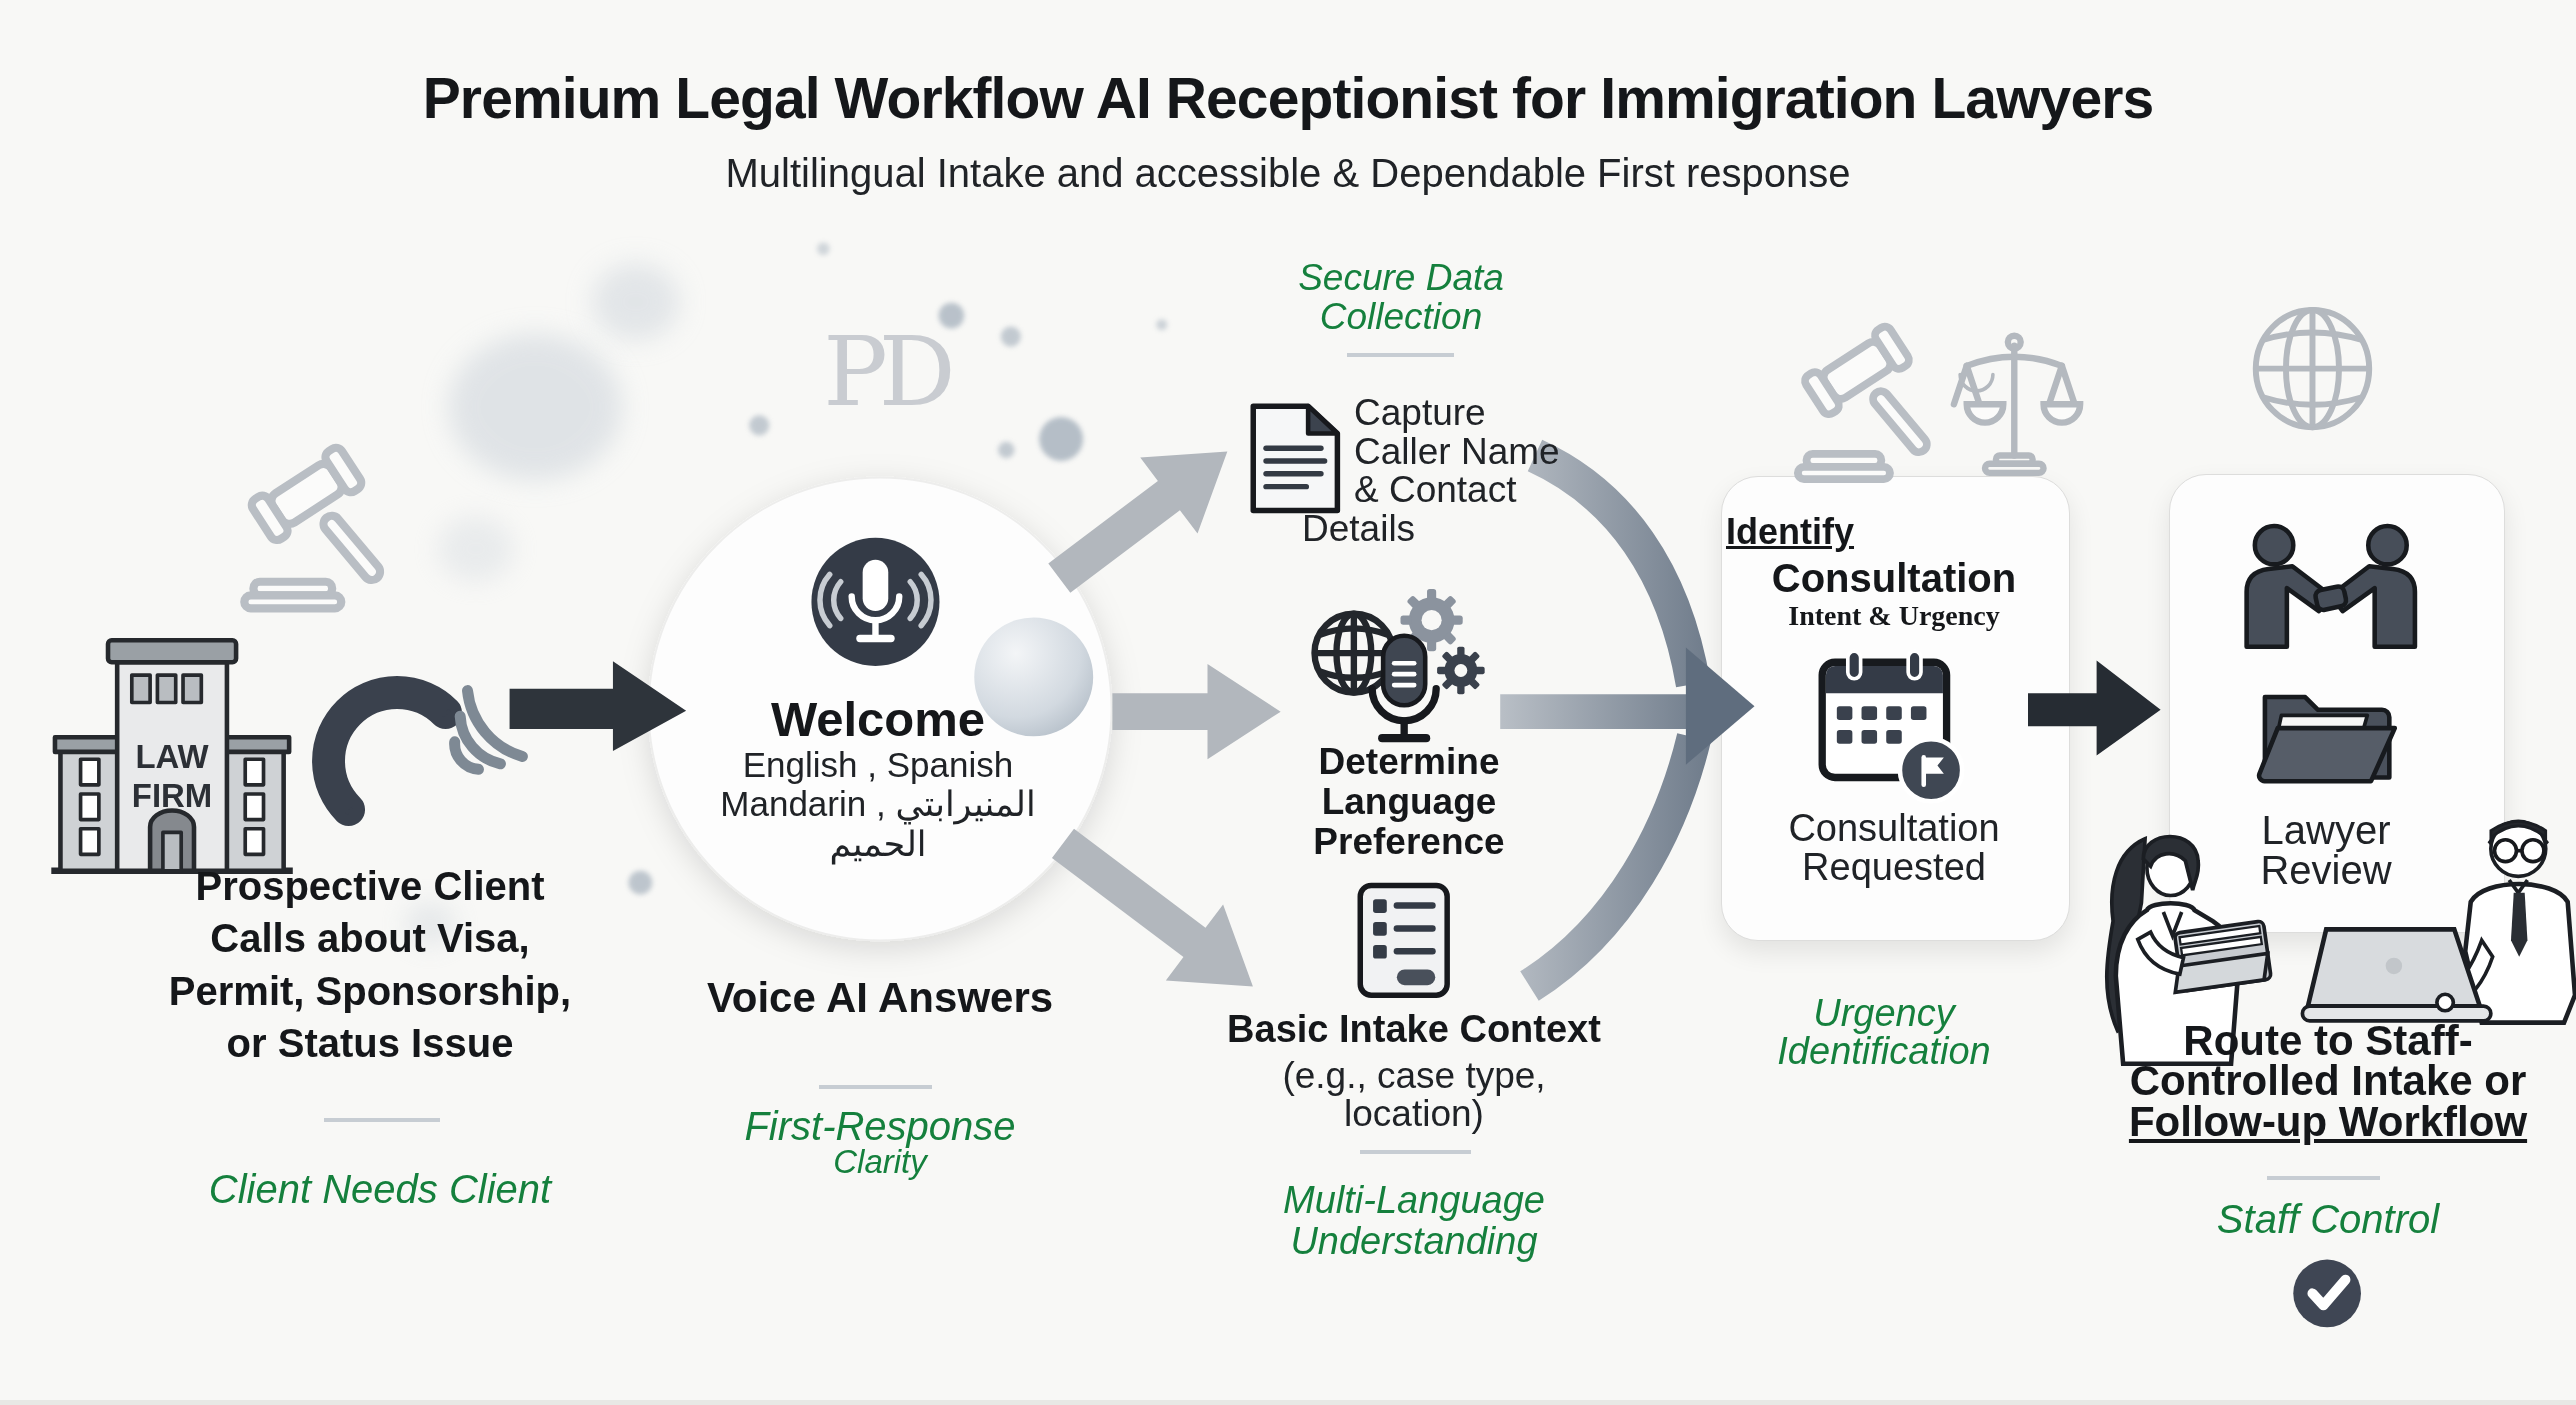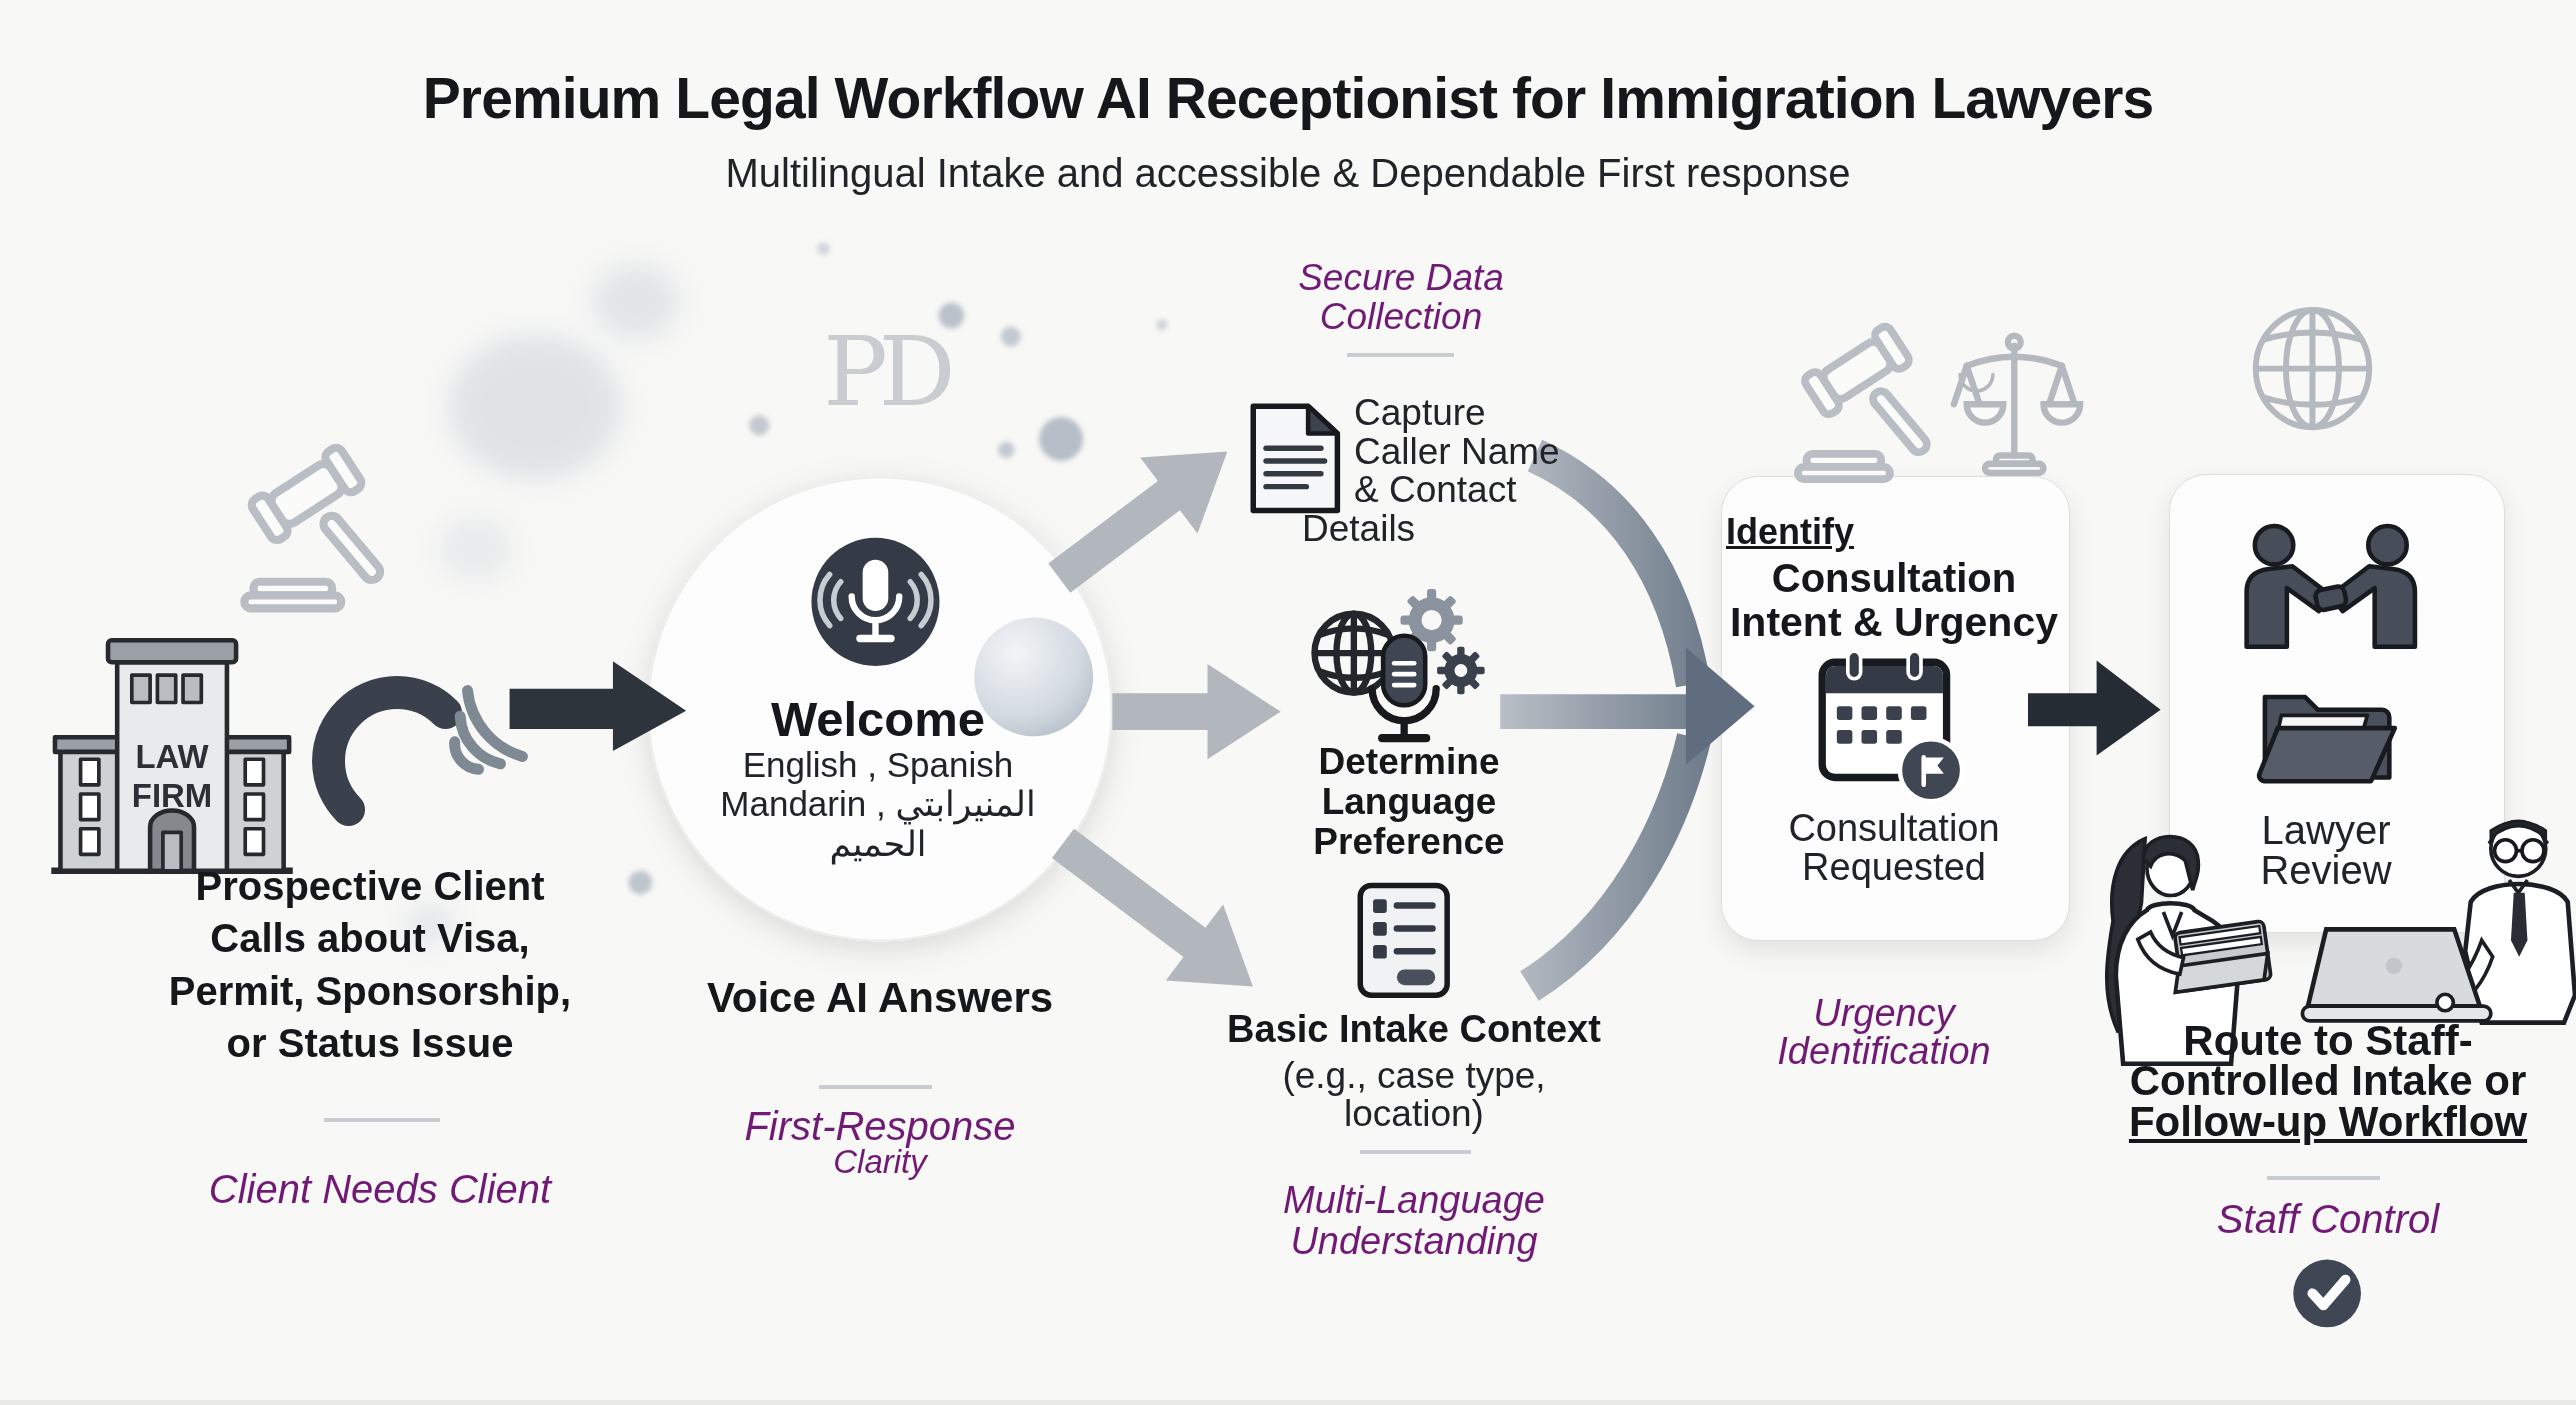--- a/index.html
+++ b/index.html
@@ -4,21 +4,21 @@
 <style>
   html,body{margin:0;padding:0;background:#f8f8f6;}
   #canvas{position:relative;width:2576px;height:1405px;background:#f8f8f6;overflow:hidden;
           font-family:"Liberation Sans",sans-serif;}
   .panel{position:absolute;background:#fdfdfd;border:1.8px solid #dddddc;border-radius:37px;
          box-shadow:0 11px 25.6px rgba(0,0,0,.09);}
   #gfx{position:absolute;left:0;top:0;}
   .t{position:absolute;transform:translateX(-50%);white-space:nowrap;color:#202327;line-height:1;}
   .tl{position:absolute;white-space:nowrap;color:#202327;line-height:1;}
   .b{font-weight:bold;color:#15171a;}
-  .i{font-style:italic;color:#701a75;}
+  .i{font-style:italic;color:#15803d;}
   .dv{position:absolute;height:3.7px;background:#c7cdd3;}
   .pd{position:absolute;transform:translateX(-50%);font-family:"DejaVu Serif",serif;
       color:#c9ccd1;letter-spacing:-9.1px;}
   .strip{position:absolute;left:0;bottom:0;width:100%;height:5.5px;background:#e8e8e5;}
 </style>
 </head>
 <body>
 
 <div id="canvas">
 
@@ -388,21 +388,21 @@
   <div class="t b" style="left:1409px;top:823px;font-size:37px;">Preference</div>
   <div class="t b" style="left:1414px;top:1010px;font-size:38px;">Basic Intake Context</div>
   <div class="t" style="left:1414px;top:1057px;font-size:37px;">(e.g., case type,</div>
   <div class="t" style="left:1414px;top:1095px;font-size:37px;">location)</div>
   <div class="dv" style="left:1360px;top:1150px;width:111px;"></div>
   <div class="t i" style="left:1414px;top:1181px;font-size:38px;">Multi-Language</div>
   <div class="t i" style="left:1414px;top:1222px;font-size:38px;">Understanding</div>
 
   <div class="t b" style="left:1790px;top:514px;font-size:36px;text-decoration:underline;">Identify</div>
   <div class="t b" style="left:1894px;top:558px;font-size:40px;">Consultation</div>
-  <div class="t b" style="left:1894px;top:602px;font-size:41px;">Intent &amp; Urgency</div>
+  <div class="t b" style="left:1894px;top:602px;font-size:28px;font-family:Liberation Serif, serif;">Intent &amp; Urgency</div>
   <div class="t" style="left:1894px;top:809px;font-size:38px;">Consultation</div>
   <div class="t" style="left:1894px;top:848px;font-size:38px;">Requested</div>
   <div class="t i" style="left:1884px;top:994px;font-size:38px;">Urgency</div>
   <div class="t i" style="left:1884px;top:1032px;font-size:38px;">Identification</div>
 
   <div class="t" style="left:2326px;top:810px;font-size:40px;">Lawyer</div>
   <div class="t" style="left:2326px;top:850px;font-size:40px;">Review</div>
   <div class="t b" style="left:2328px;top:1020px;font-size:42px;">Route to Staff-</div>
   <div class="t b" style="left:2328px;top:1060px;font-size:42px;text-align:right;">Controlled Intake or</div>
   <div class="t b" style="left:2328px;top:1101px;font-size:42px;text-decoration:underline;">Follow-up Workflow</div>

